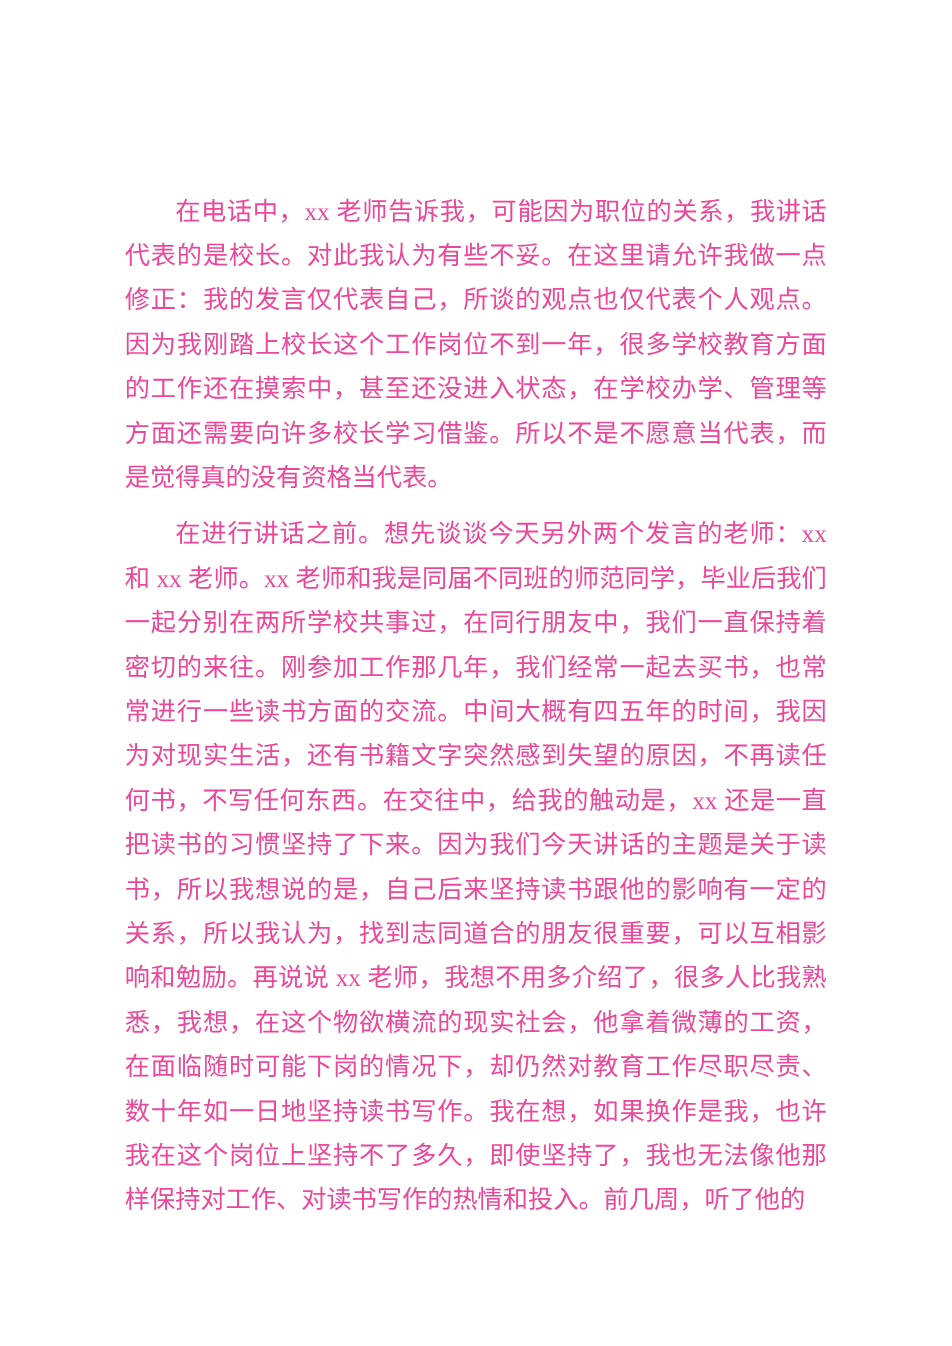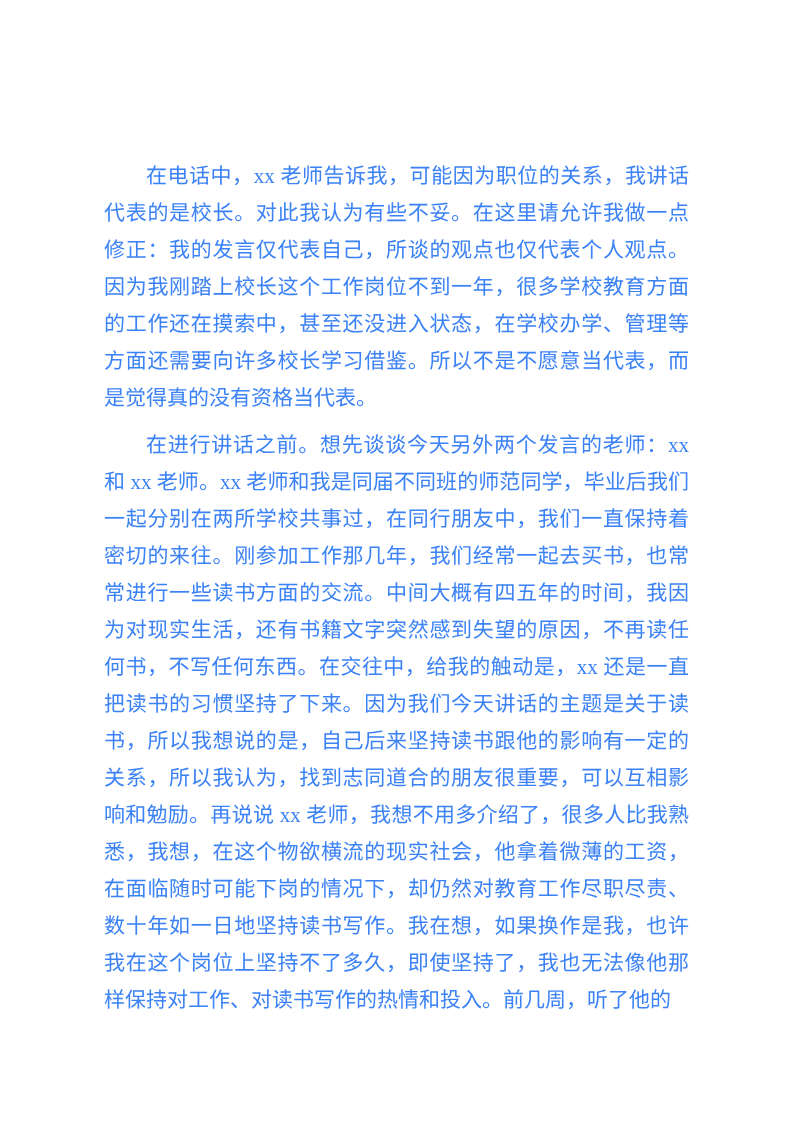--- a/index.html
+++ b/index.html
@@ -19,21 +19,21 @@
     left: 104px;
     top: 158px;
     width: 585px;
   }
   .content p {
     margin: 0 0 10px 0;
     padding: 0;
     font-family: "Liberation Serif", "DejaVu Serif", serif;
     font-size: 21px;
     line-height: 37px;
-    color: #3b82f6;
+    color: #ec4899;
     text-align: justify;
     text-justify: inter-character;
     text-indent: 2em;
     word-break: break-all;
   }
 </style>
 </head>
 <body>
 
 <div class="page">

